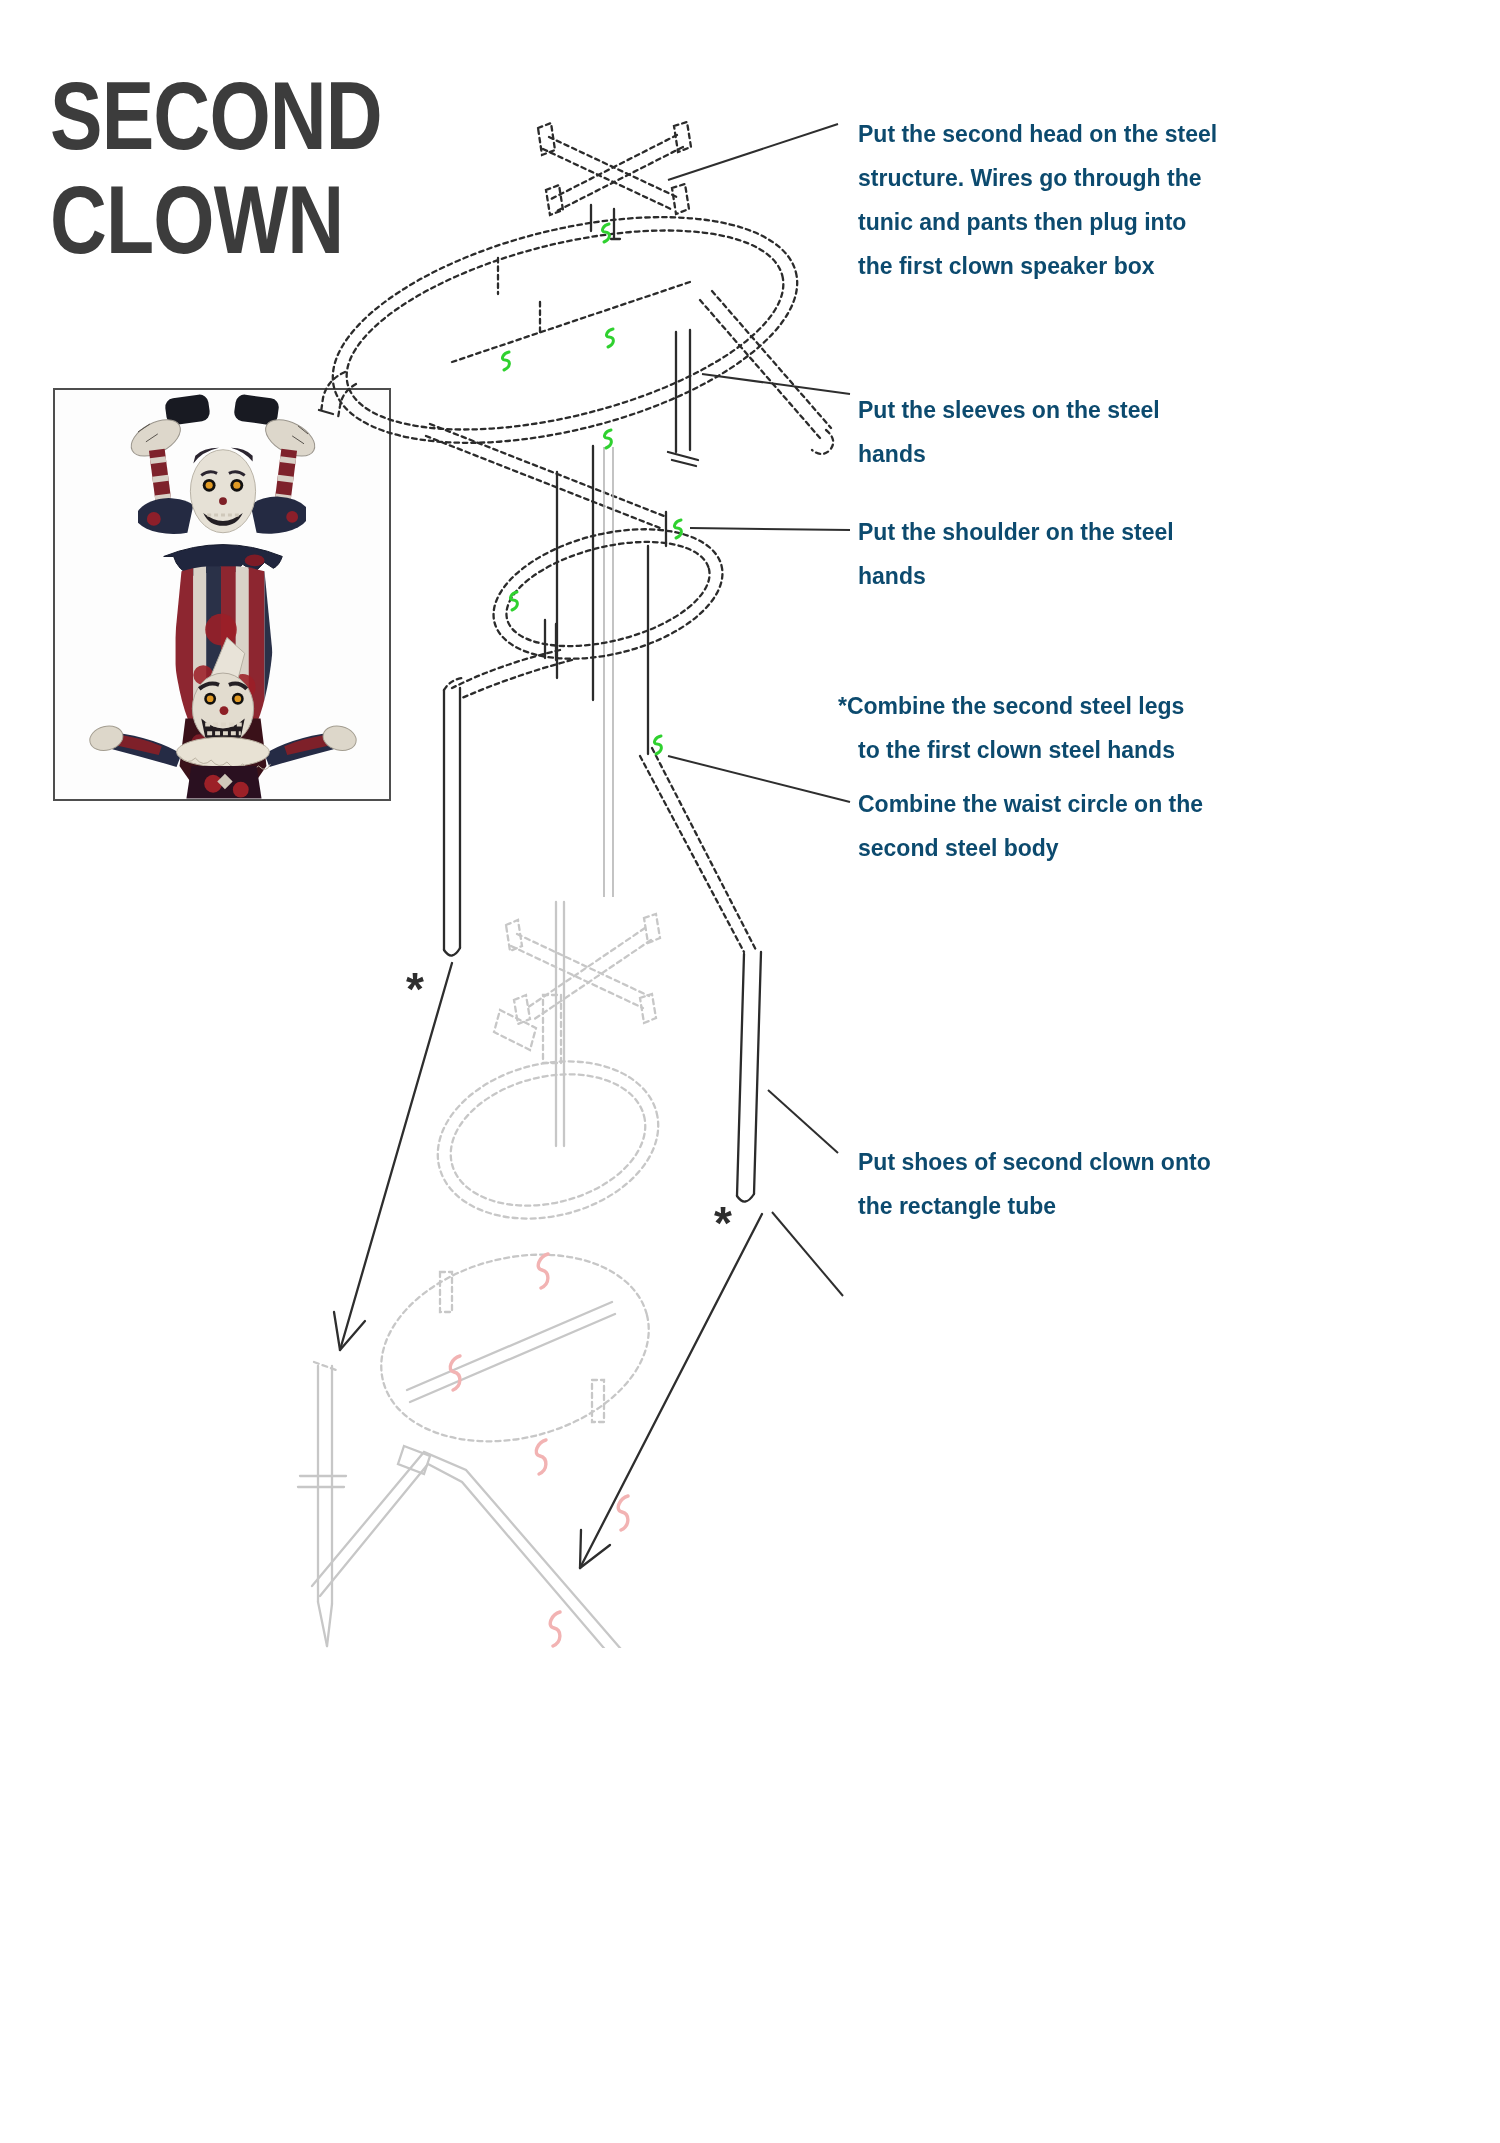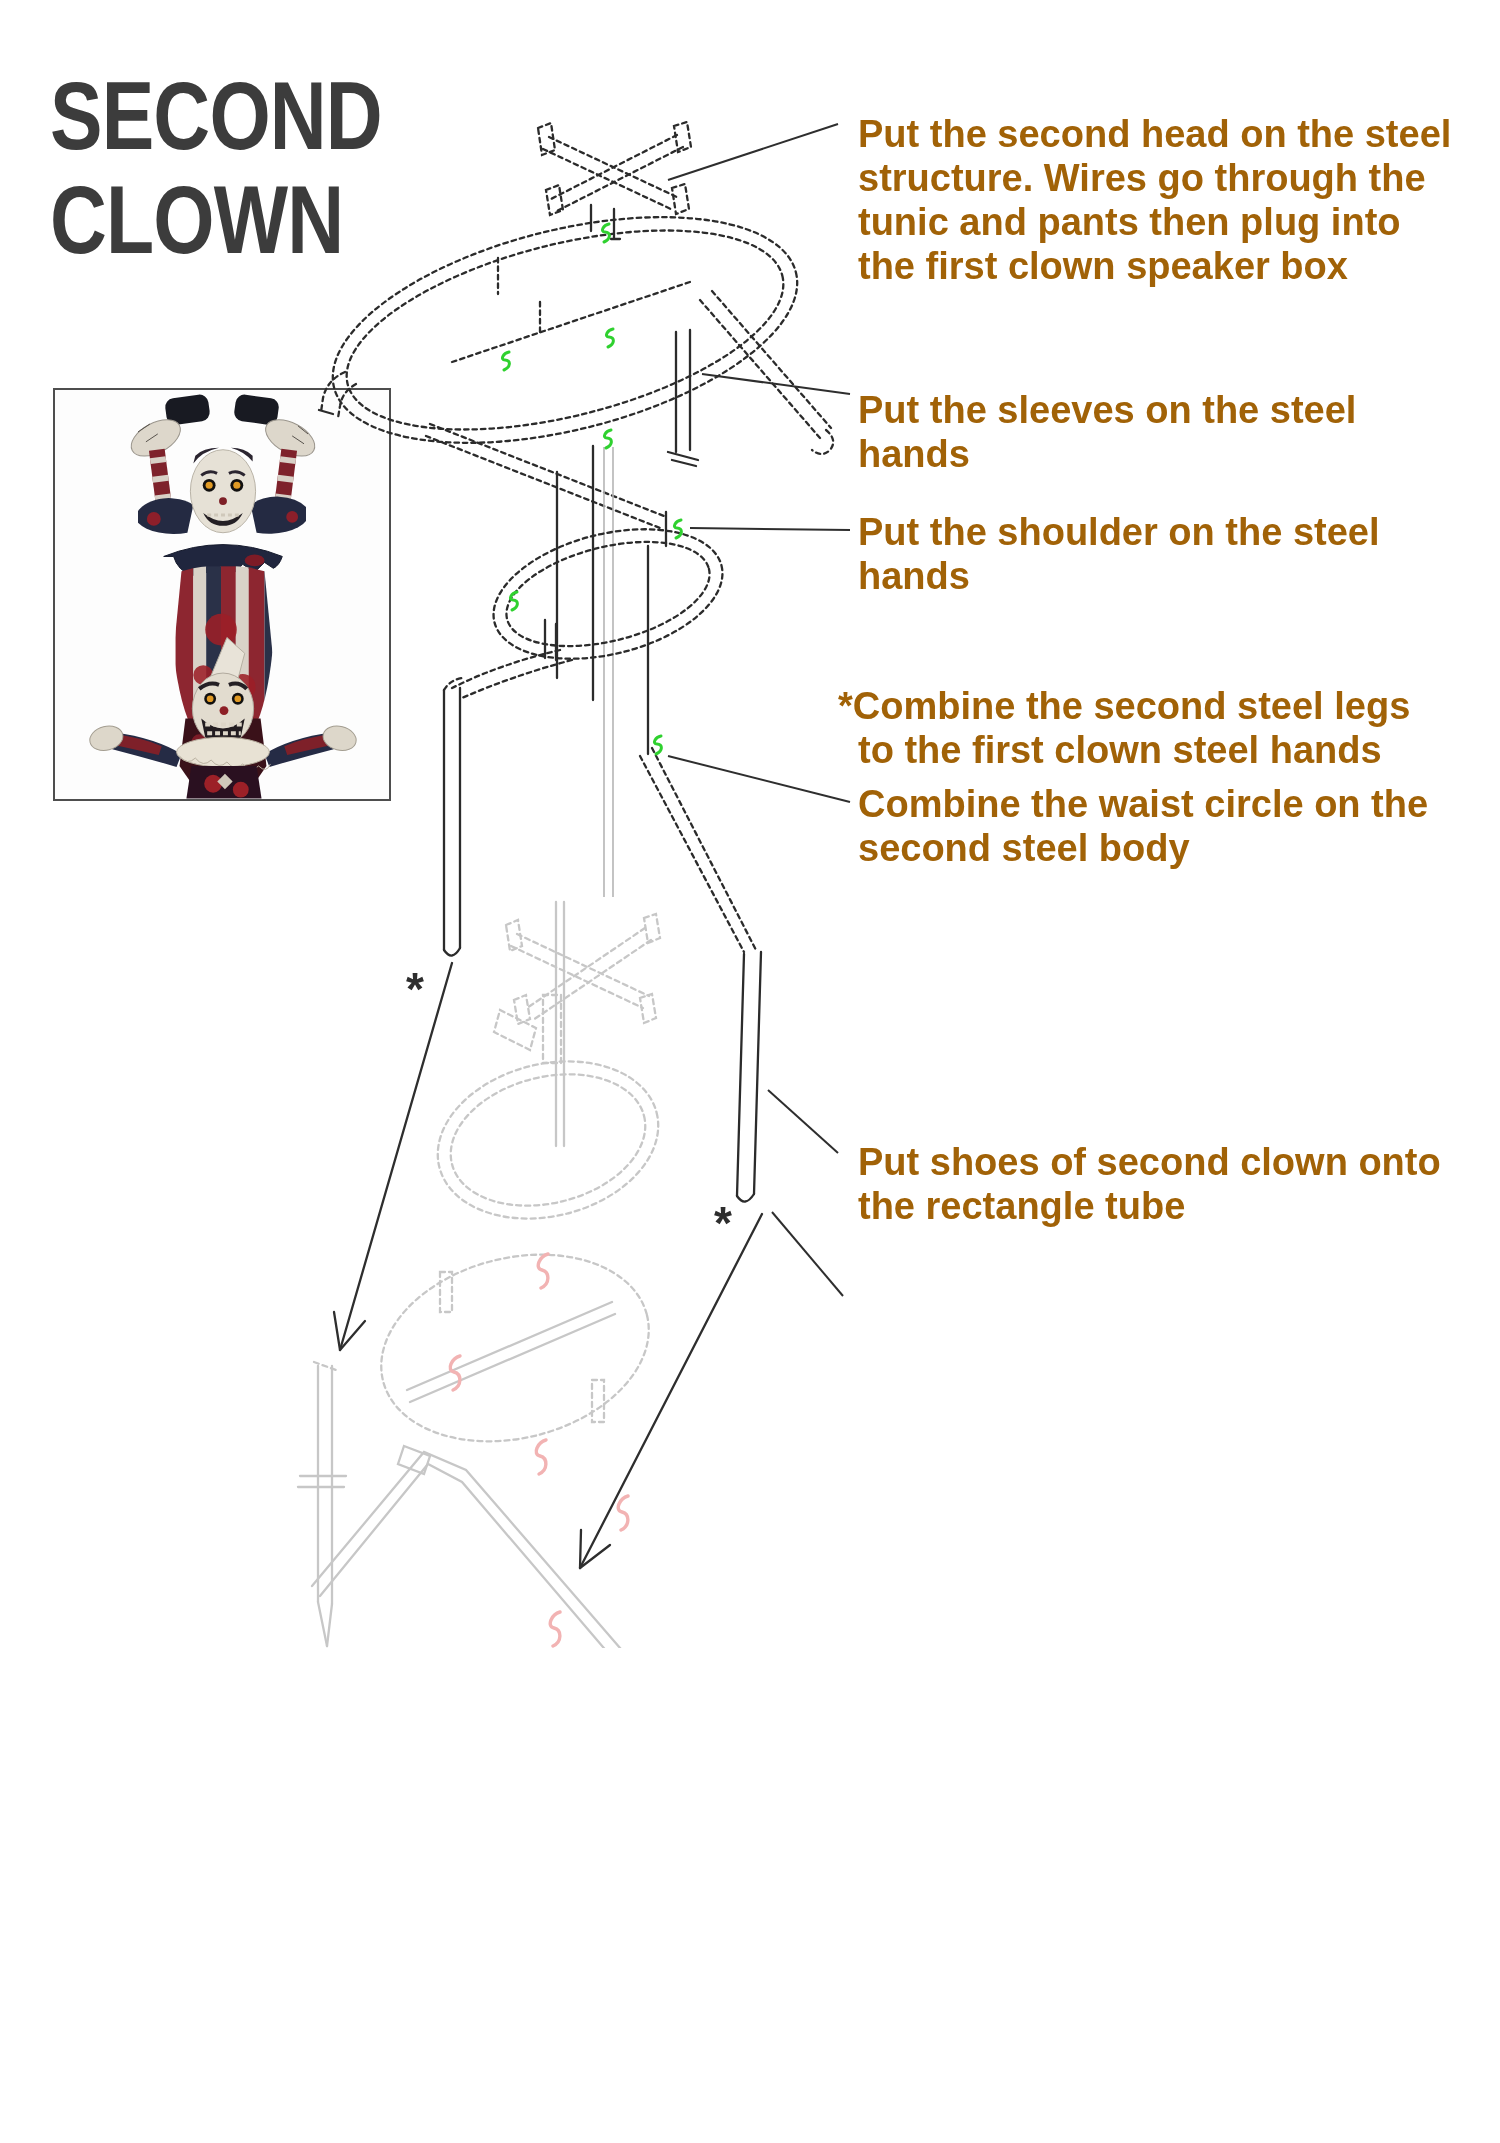--- a/index.html
+++ b/index.html
@@ -1,21 +1,21 @@
 <!DOCTYPE html>
 <html><head>
 <meta charset="utf-8">
 <style>
   html,body{margin:0;padding:0;background:#ffffff;}
   #page{position:relative;width:1500px;height:1648px;background:#ffffff;overflow:hidden;
         font-family:"Liberation Sans","DejaVu Sans",sans-serif;}
   .title{position:absolute;left:50px;top:64px;color:#3c3c3c;font-weight:800;
          font-size:96px;line-height:104px;letter-spacing:-1px;
          transform:scaleX(0.82);transform-origin:0 0;white-space:pre-line;}
-  .note{position:absolute;color:#a16207;font-weight:700;font-size:38px;line-height:44px;
+  .note{position:absolute;color:#0c4a6e;font-weight:700;font-size:23px;line-height:44px;
         white-space:pre-line;}
   .n1{left:858px;top:112px;width:620px;}
   .n2{left:858px;top:388px;width:620px;}
   .n3{left:858px;top:510px;width:620px;}
   .n4{left:858px;top:684px;width:640px;text-indent:-20px;}
   .n5{left:858px;top:782px;width:620px;}
   .n6{left:858px;top:1140px;width:620px;}
   .n7{left:864px;top:1282px;width:620px;}
   .photo-box{position:absolute;left:53px;top:388px;width:338px;height:413px;
              border:2px solid #4e4e4e;background:#fdfdfd;box-sizing:border-box;}

